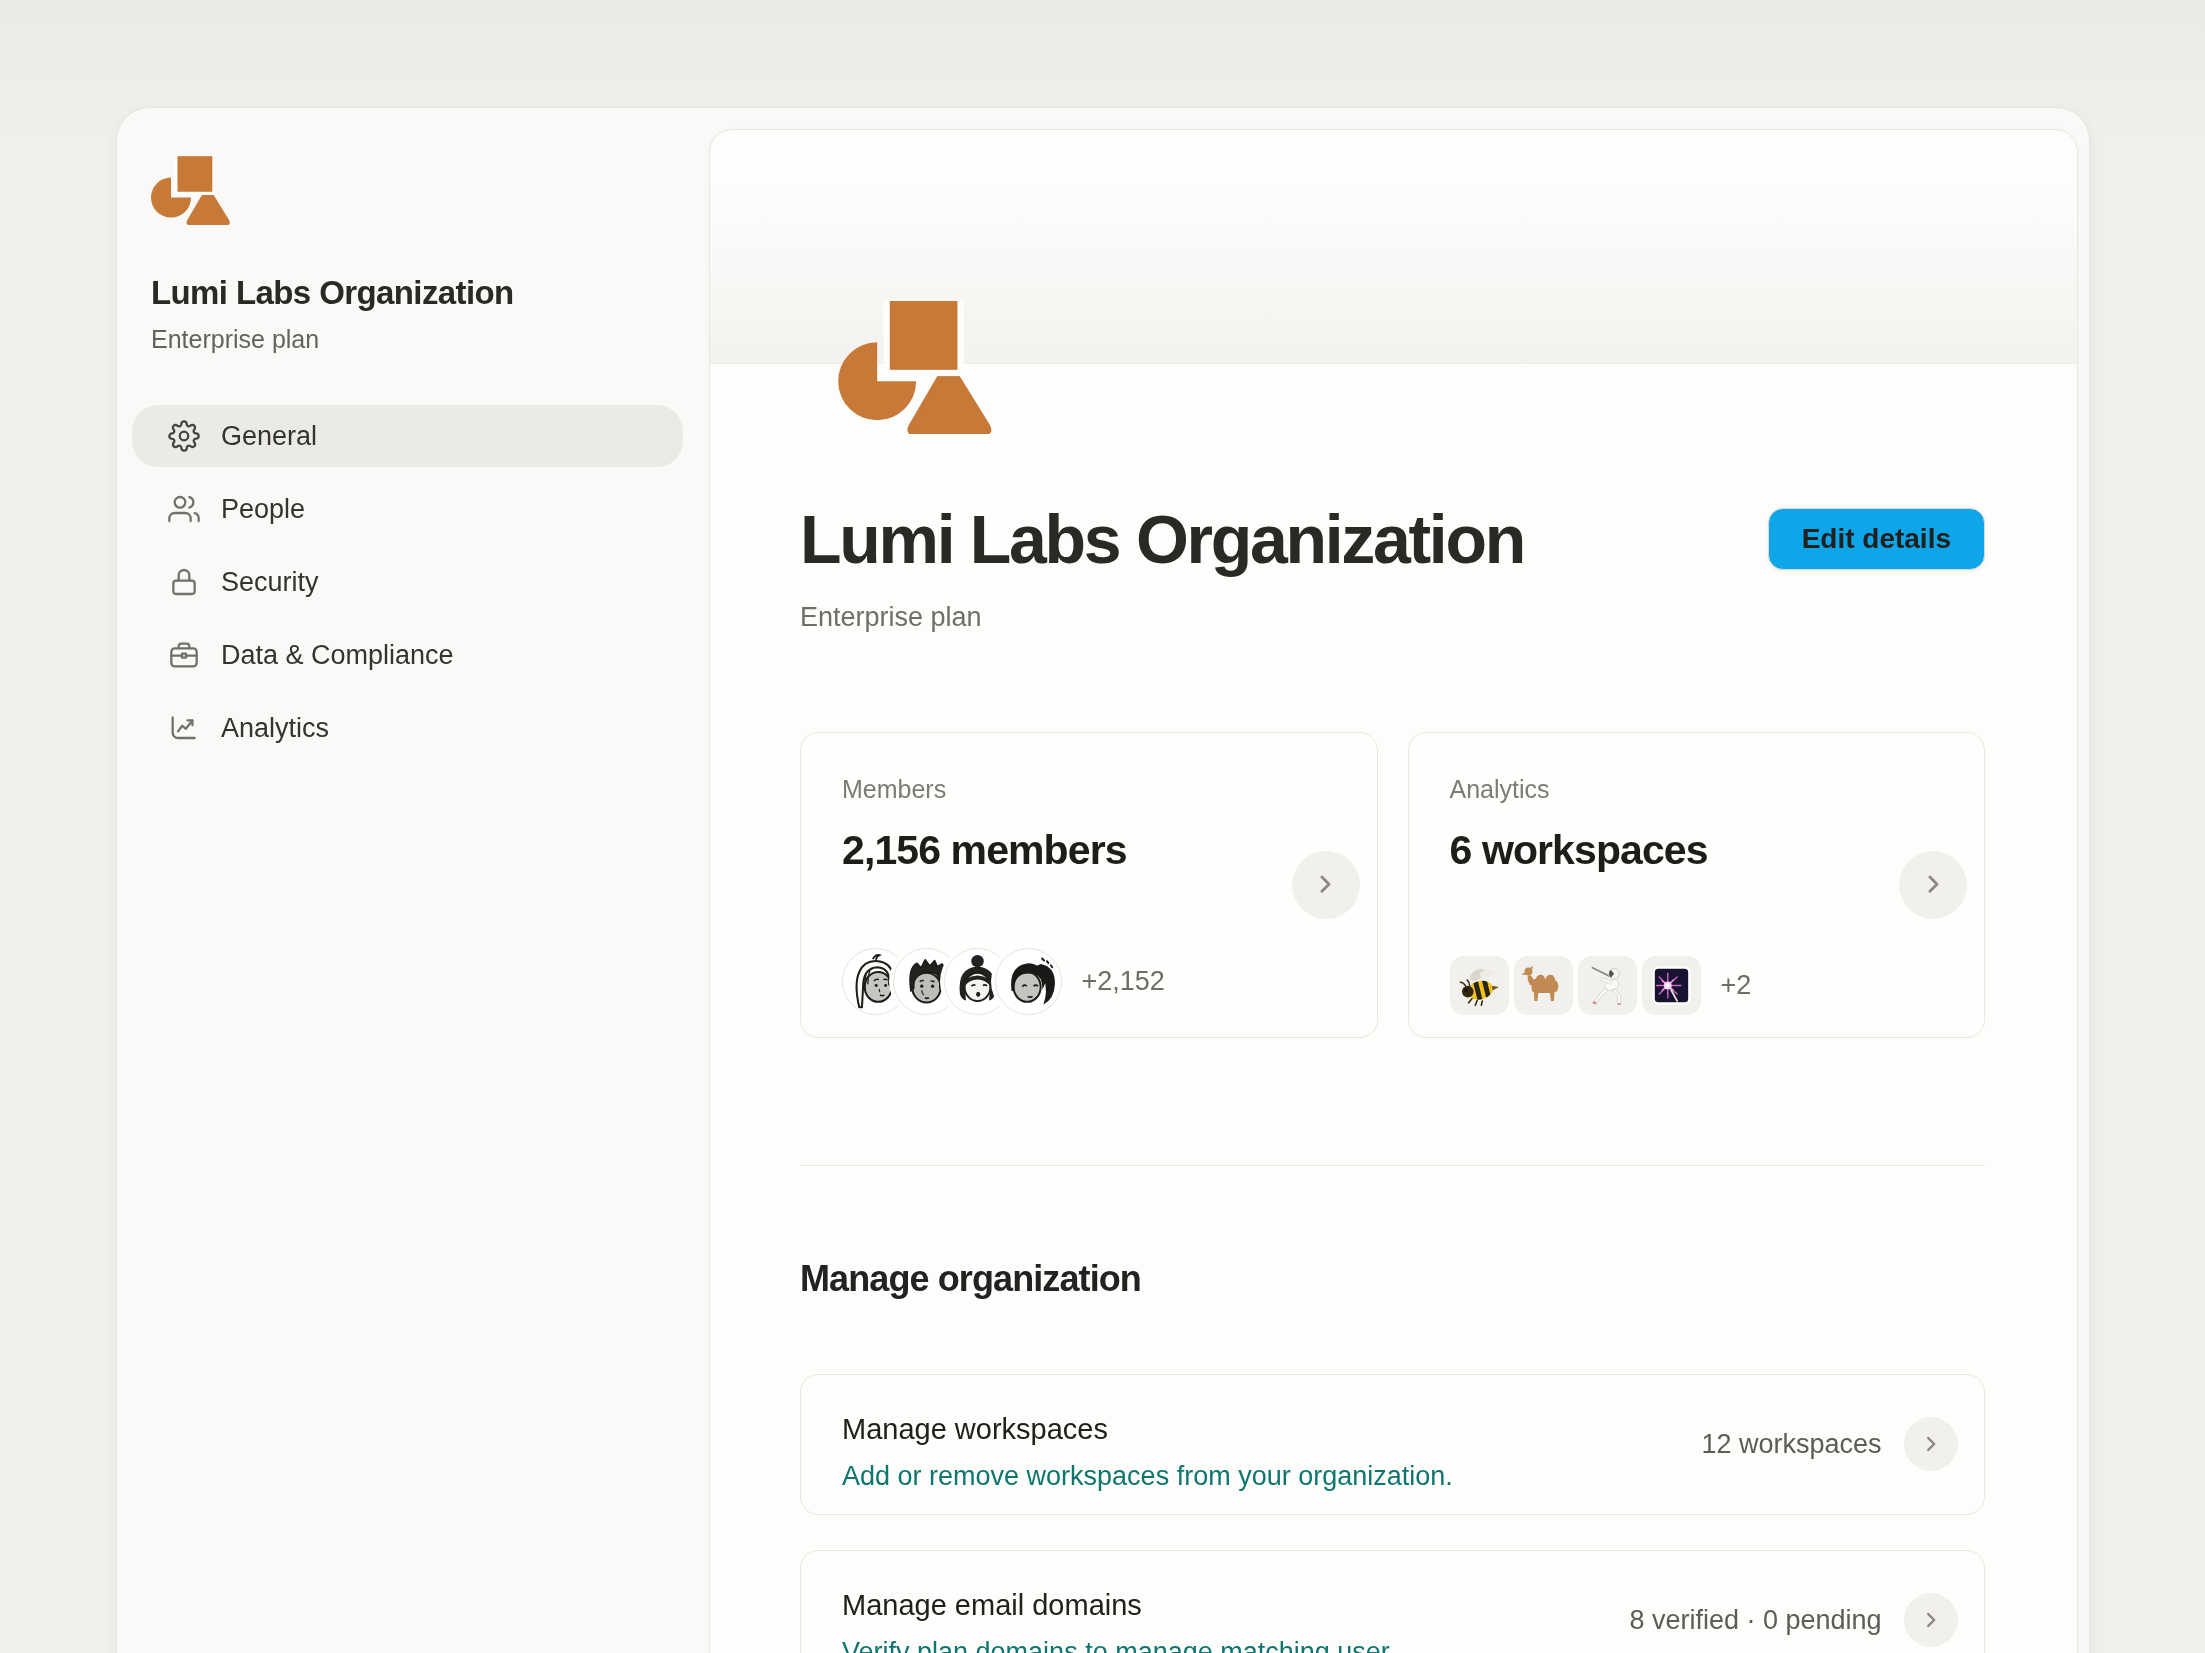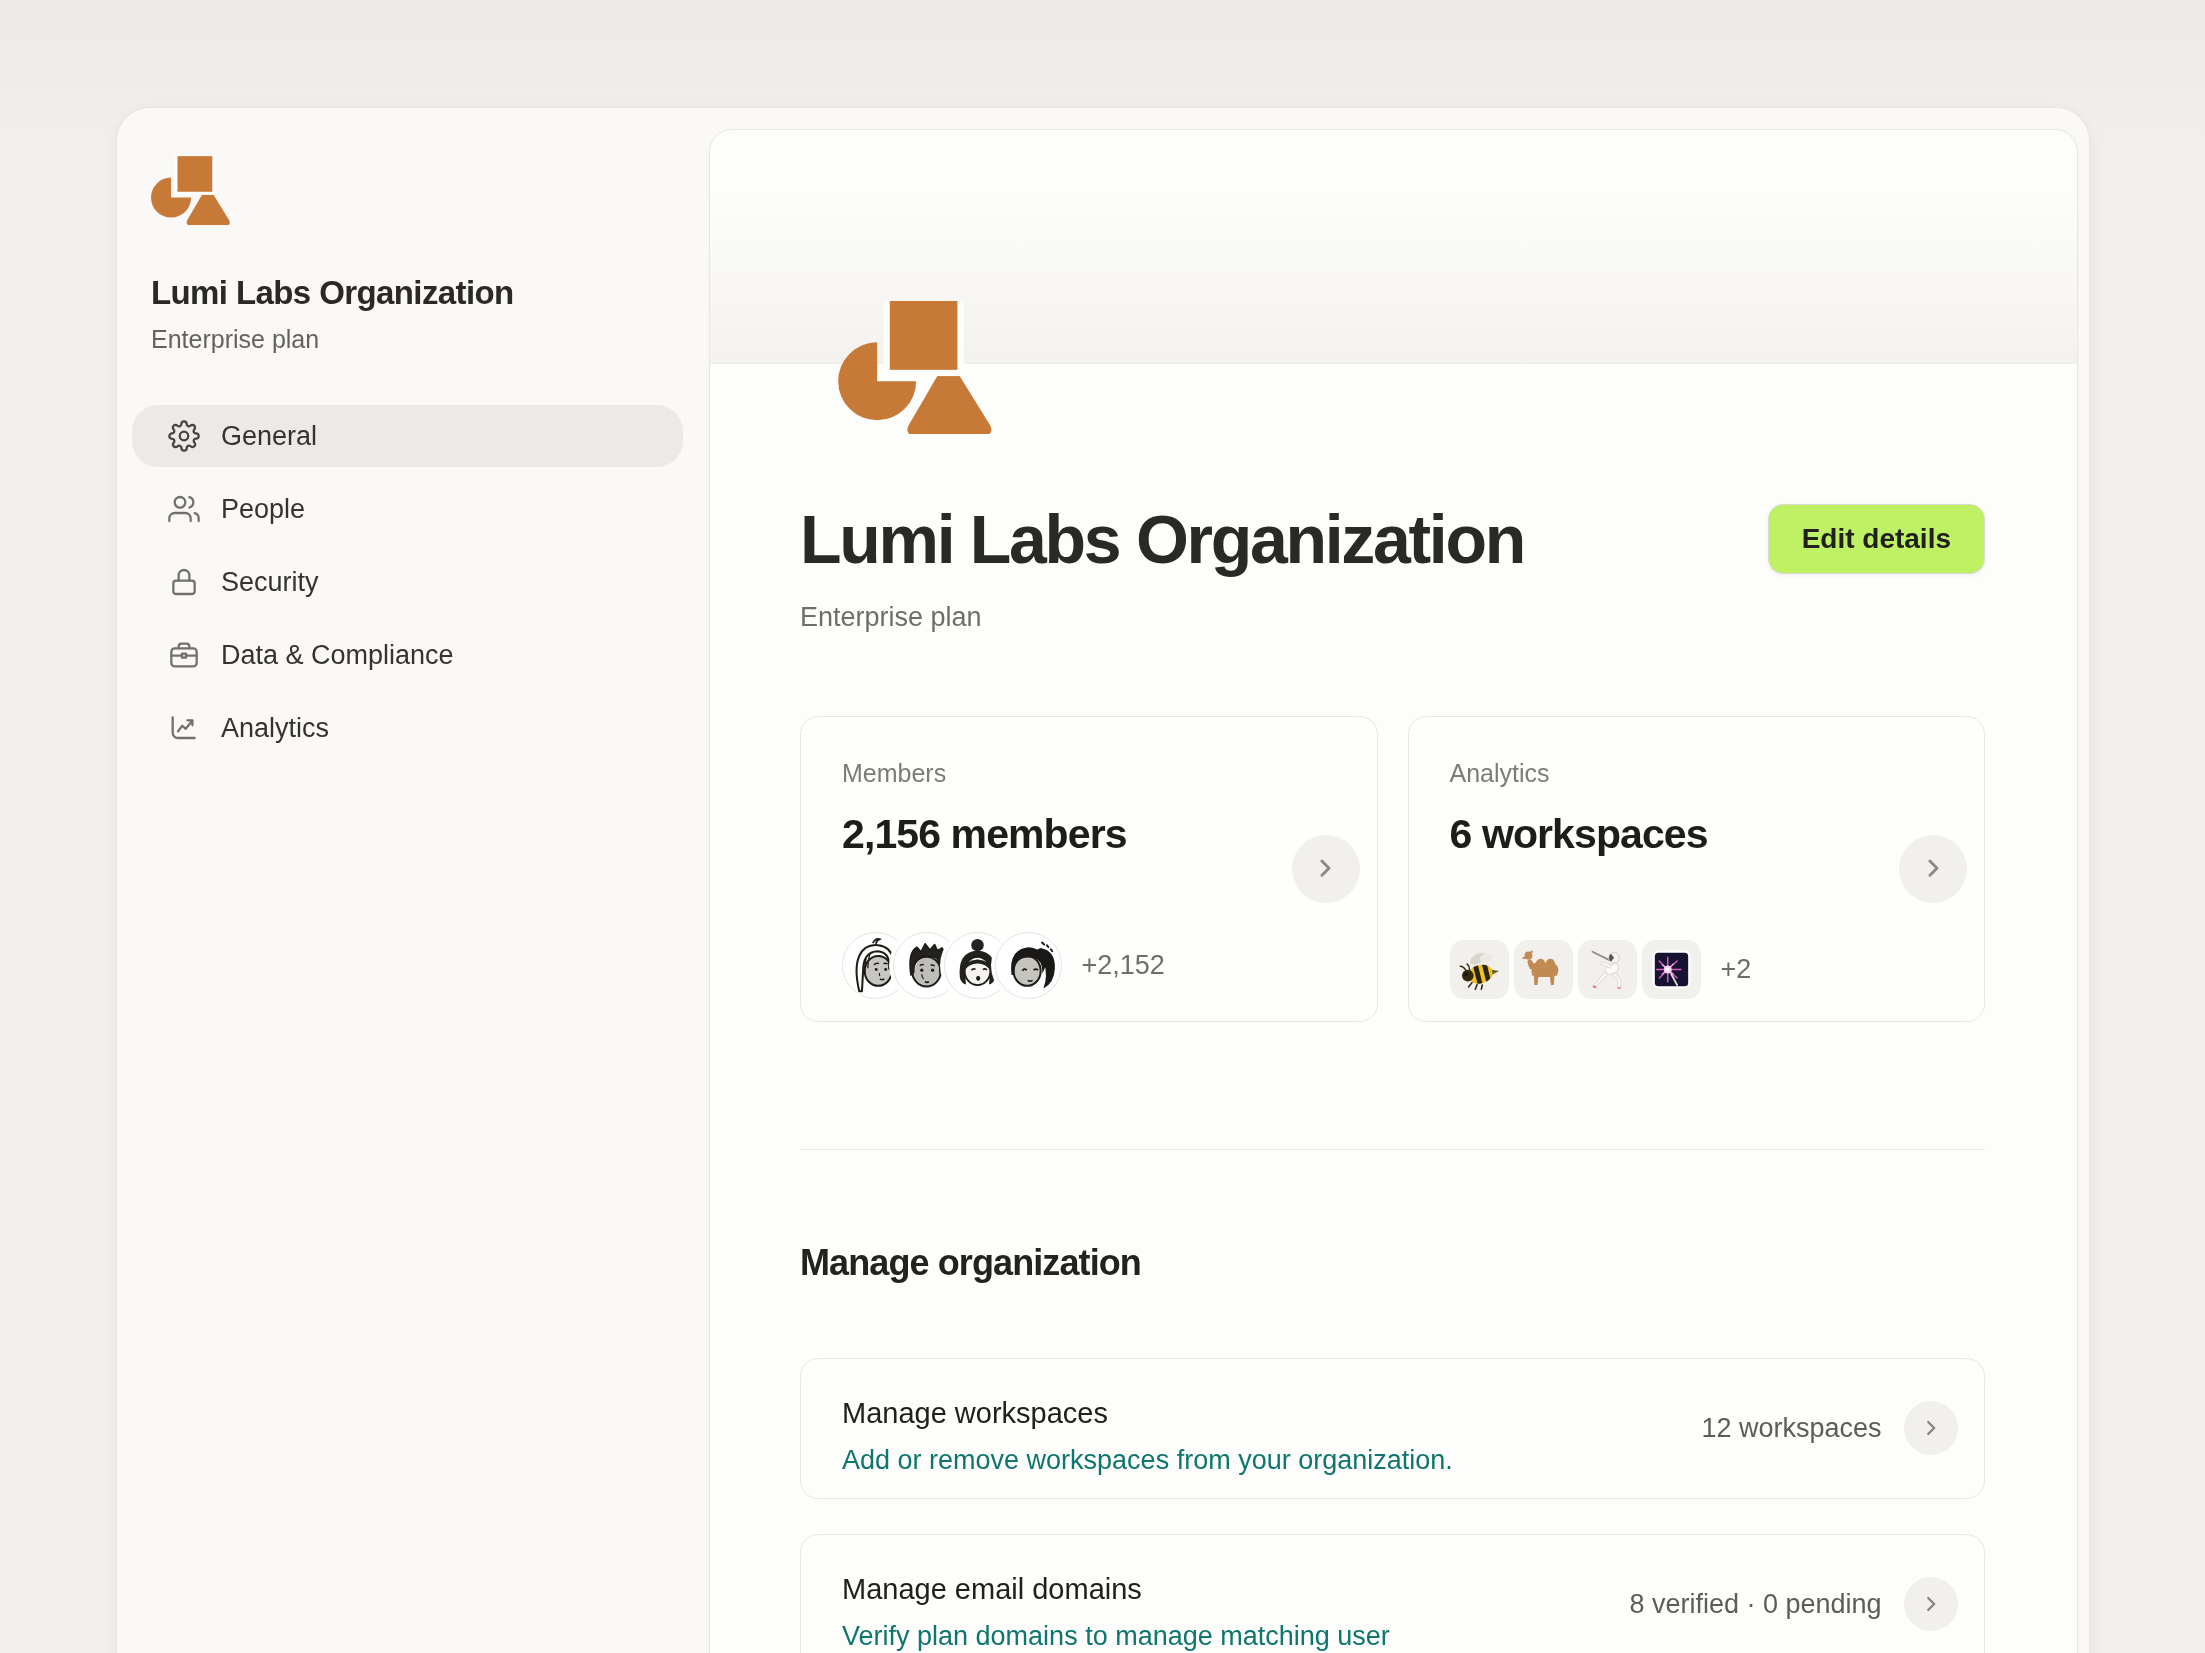--- a/index.html
+++ b/index.html
@@ -43,30 +43,30 @@
     position: absolute; left: 0; top: 0; right: 0; height: 234px;
     background: linear-gradient(180deg, rgba(244,242,239,0) 25%, #F4F2EF 100%);
     border-bottom: 0.6px solid #EFEDE9;
   }
   .content { position: relative; padding: 0 92px 0 90px; }
   .hero-logo { padding-top: 171px; margin-left: 38px; width: 154px; }
   .hero-logo svg { width: 154px; height: 133px; display: block; }
   .title-row { display: flex; align-items: center; justify-content: space-between; margin-top: 67px; }
   .page-title { margin: 0; font-size: 68px; line-height: 77px; font-weight: bold; letter-spacing: -2.3px; color: #2B2926; }
   .edit-btn {
-    height: 70px; padding: 0 33px; font-size: 28px; font-weight: bold; color: #21201D;
-    background: #bef264; border: 1.7px solid #DBD9D4; border-radius: 15px;
+    height: 62px; padding: 0 33px; font-size: 28px; font-weight: bold; color: #21201D;
+    background: #0ea5e9; border: 1.7px solid #DBD9D4; border-radius: 15px;
     box-shadow: 0 1.7px 4px rgba(0,0,0,0.05); font-family: inherit; cursor: pointer; flex: none;
   }
   .subtitle { margin-top: 24px; font-size: 27px; color: #6F6E67; }
   
   .stats { display: flex; gap: 30px; margin-top: 83px; }
   .stat-card {
     position: relative; flex: 1; height: 306px; background: #FEFEFD;
-    border: 1.1px solid #E9E7E3; border-radius: 18.4px; padding: 42px 0 0 41px; cursor: pointer;
+    border: 1.1px solid #E9E7E3; border-radius: 18.4px; padding: 42px 0 0 41px; cursor: pointer; margin-top: 16px;
   }
   .stat-label { font-size: 25px; color: #7C7B74; }
   .stat-value { margin-top: 23px; font-size: 41px; font-weight: bold; letter-spacing: -0.9px; color: #1E1D1A; }
   .stat-foot { position: absolute; left: 41px; bottom: 22px; display: flex; align-items: center; }
   .avatars { display: flex; }
   .avatar {
     width: 67px; height: 67px; border-radius: 50%; background: #FFFFFF;
     border: 1.1px solid #E6E4DF; box-shadow: 0 0 0 4px #FEFEFD, 0 1.7px 3.4px rgba(0,0,0,0.08);
     margin-left: -16px; position: relative;
   }

